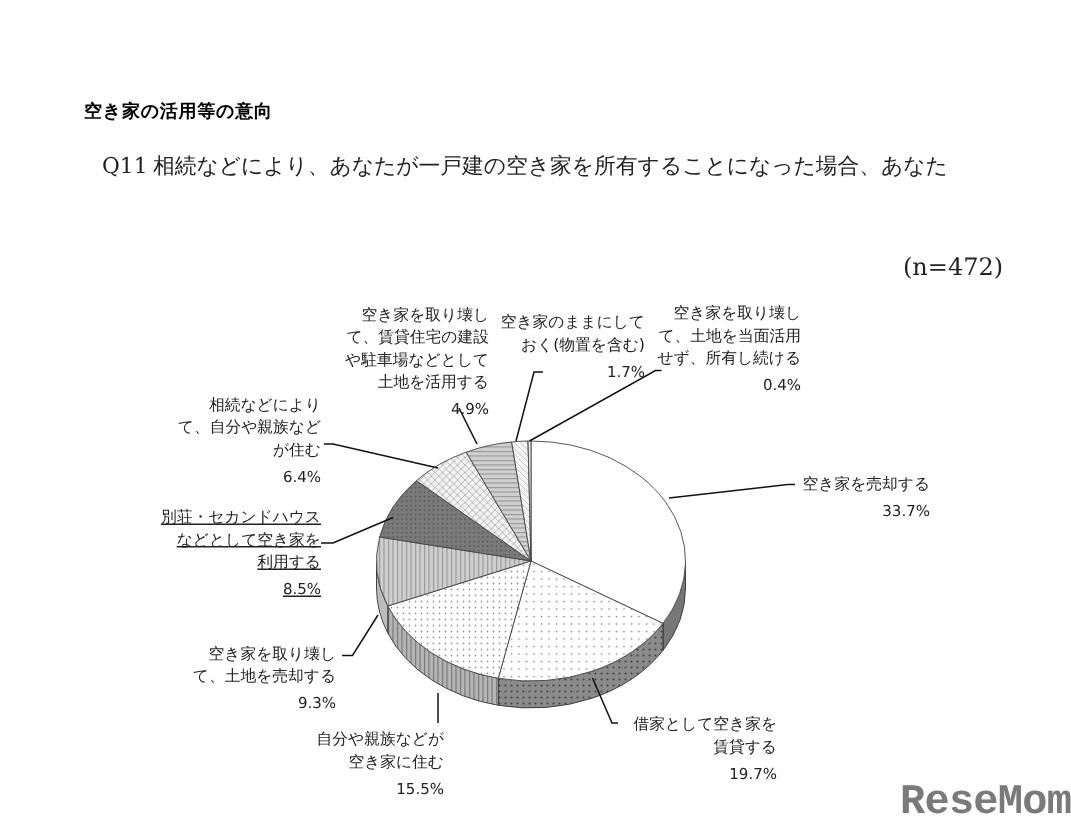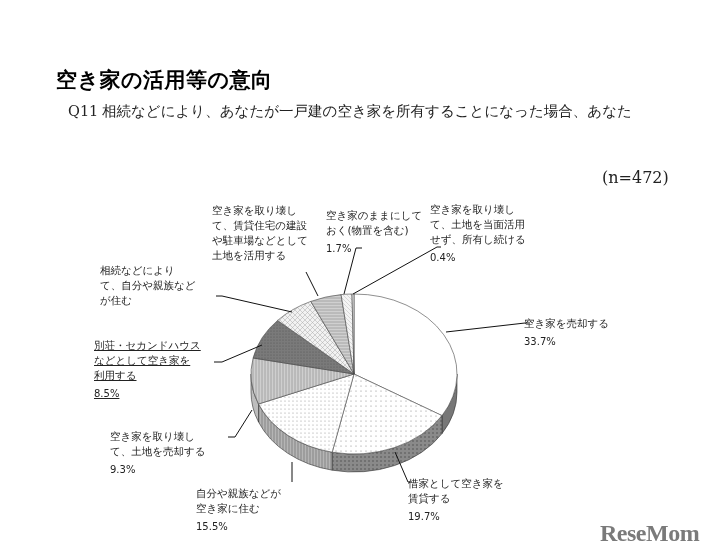--- a/index.html
+++ b/index.html
@@ -1,30 +1,30 @@
 <!DOCTYPE html>
 <html><head>
 <meta charset="utf-8">
 <style>
   html, body { margin: 0; padding: 0; background: #ffffff; }
   body { width: 714px; height: 553px; position: relative; overflow: hidden;
          font-family: "DejaVu Sans", "Liberation Sans", sans-serif; color: #111; }
-  .title { position: absolute; left: 56px; top: 66px; font-size: 21px; font-weight: bold;
+  .title { position: absolute; left: 56px; top: 66px; font-size: 12px; font-weight: bold;
            letter-spacing: 0.5px; color: #000; }
   .question { position: absolute; left: 56px; top: 100px; width: 620px; font-size: 14.5px;
               line-height: 23px; font-family: "DejaVu Serif", "Liberation Serif", serif; color: #222; margin-left: 12px; }
   .question .qno { display: inline-block; width: 34px; }
   .question .line2 { padding-left: 28px; display: block; }
   .n-label { position: absolute; left: 602px; top: 168px; font-size: 16px;
              font-family: "DejaVu Serif", "Liberation Serif", serif; color: #222; }
   svg.chart { position: absolute; left: 0; top: 0; }
-  .lbl { position: absolute; font-size: 10.5px; line-height: 15px; text-align: left; color: #222; }
+  .lbl { position: absolute; font-size: 10.5px; line-height: 15px; text-align: right; color: #222; }
   .lbl .pct { display: block; font-size: 10px; margin-top: 3px; }
-  .logo { position: absolute; left: 600px; top: 520px; font-size: 24px; font-weight: bold;
-          color: #7a7a7a; letter-spacing: -0.5px; font-family: Liberation Serif, serif; }
+  .logo { position: absolute; left: 600px; top: 520px; font-size: 28px; font-weight: bold;
+          color: #7a7a7a; letter-spacing: -0.5px; font-family: Liberation Mono, monospace; }
 </style>
 </head>
 <body>
 
 <div class="title">空き家の活用等の意向</div>
 
 <div class="question">
   <span class="qno">Q11</span><span>相続などにより、あなたが一戸建の空き家を所有することになった場合、あなた</span>
 </div>
 
@@ -133,27 +133,29 @@
   <span>別荘・セカンドハウス</span><br>
   <span>などとして空き家を</span><br>
   <span>利用する</span>
   <span class="pct">8.5%</span>
 </div>
 
 <div class="lbl" style="left:100px; top:263px; width:114px;">
   <span>相続などにより</span><br>
   <span>て、自分や親族など</span><br>
   <span>が住む</span>
+  <span class="pct">6.4%</span>
 </div>
 
 <div class="lbl" style="left:212px; top:203px; width:114px;">
   <span>空き家を取り壊し</span><br>
   <span>て、賃貸住宅の建設</span><br>
   <span>や駐車場などとして</span><br>
   <span>土地を活用する</span>
+  <span class="pct">4.9%</span>
 </div>
 
 <div class="lbl" style="left:326px; top:208px; width:104px;">
   <span>空き家のままにして</span><br>
   <span>おく(物置を含む)</span>
   <span class="pct">1.7%</span>
 </div>
 
 <div class="lbl" style="left:430px; top:202px; width:104px;">
   <span>空き家を取り壊し</span><br>

